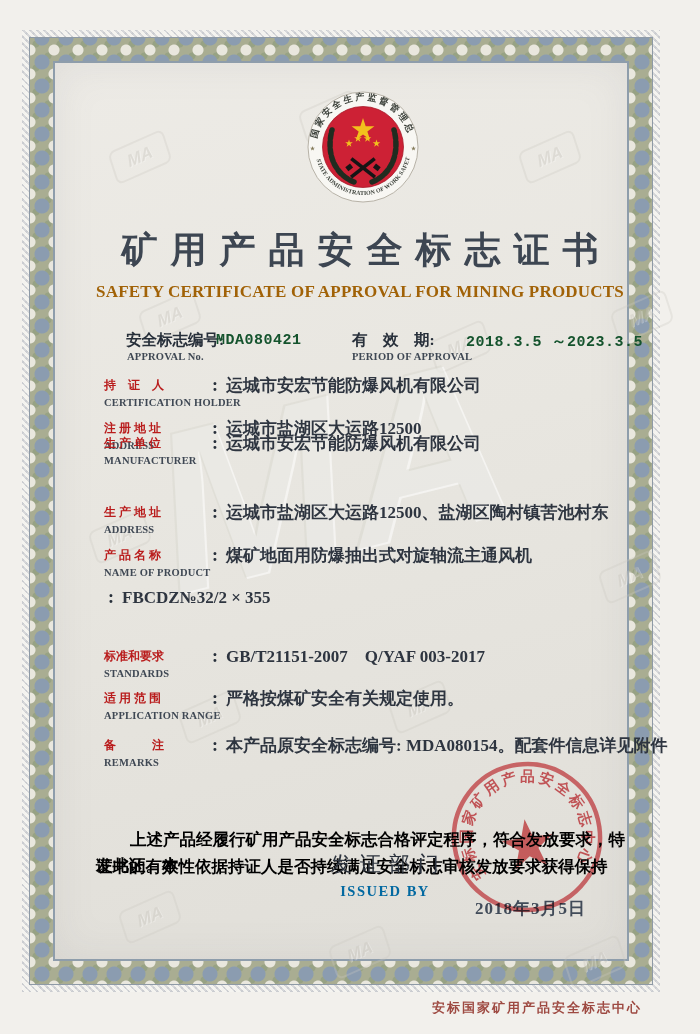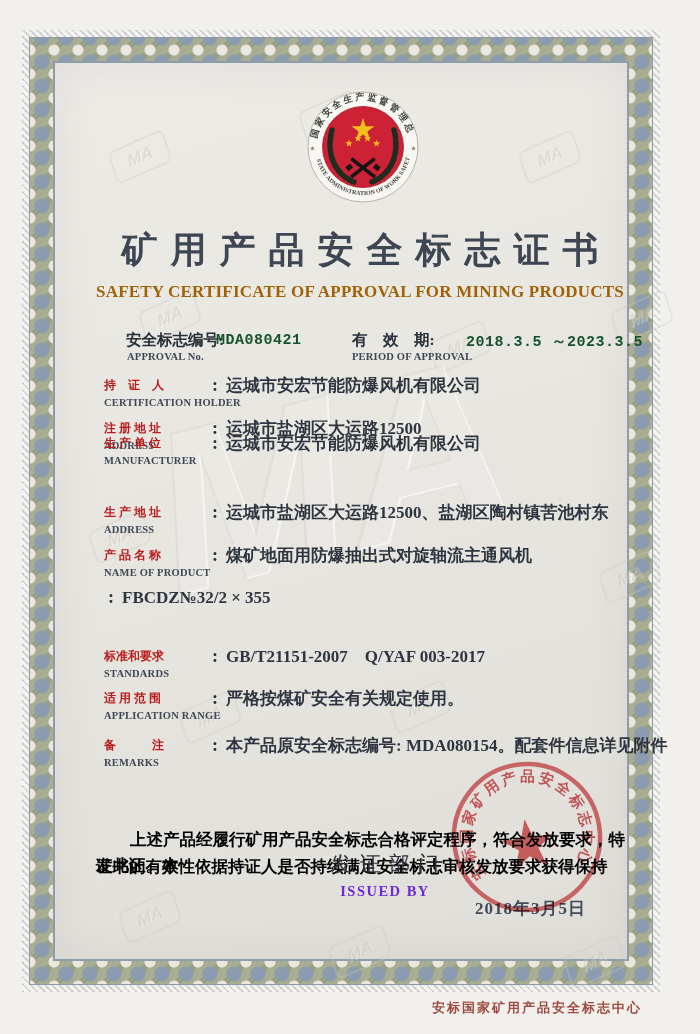--- a/index.html
+++ b/index.html
@@ -67,21 +67,21 @@
   .mval{font-family:"Liberation Mono","DejaVu Sans Mono",monospace;font-size:15px;font-weight:bold;color:#14532d;letter-spacing:.5px;}
   .frow{position:absolute;left:104px;width:545px;z-index:2;display:flex;align-items:flex-start;}
   .fl{display:flex;flex-direction:column;flex:0 0 auto;width:104px;}
   .flabel{font-size:12px;font-weight:bold;color:#b91c1c;line-height:22px;white-space:nowrap;}
   .fcolon{font-size:18px;font-weight:bold;color:#272f3a;line-height:22px;width:14px;text-align:center;flex:0 0 auto;}
   .fcap{font-size:10.5px;font-weight:600;color:#3f4854;letter-spacing:.2px;margin-top:1px;white-space:nowrap;}
   .fval{font-size:17px;font-weight:600;color:#2e3540;line-height:23px;margin-left:4px;white-space:nowrap;}
   .decl{position:absolute;left:96px;width:542px;z-index:2;font-size:16.5px;font-weight:600;color:#000000;line-height:26px;margin-top:32px;}
   .issued{position:absolute;left:260px;top:850px;width:250px;z-index:2;text-align:center;}
   .issued .cn{font-size:21px;font-weight:normal;letter-spacing:8px;text-indent:8px;color:#2c333e;}
-  .issued .en{font-size:14.5px;font-weight:bold;letter-spacing:1.5px;color:#6d28d9;margin-top:5px;}
+  .issued .en{font-size:14.5px;font-weight:bold;letter-spacing:1.5px;color:#0369a1;margin-top:5px;}
   .date{position:absolute;left:438px;top:897px;width:185px;z-index:2;text-align:center;
         font-size:17px;font-weight:bold;color:#414b59;letter-spacing:1px;}
   .footer-note{position:absolute;right:58px;top:999px;z-index:2;
         font-size:13px;font-weight:bold;color:#9e4a42;letter-spacing:2px;}
   .emblem{position:absolute;left:306px;top:90px;width:114px;height:114px;z-index:2;}
   .seal{position:absolute;left:443px;top:753px;width:168px;height:168px;z-index:3;
         mix-blend-mode:multiply;opacity:.92;transform:rotate(-8deg);}
 </style>
 </head>
 <body>

